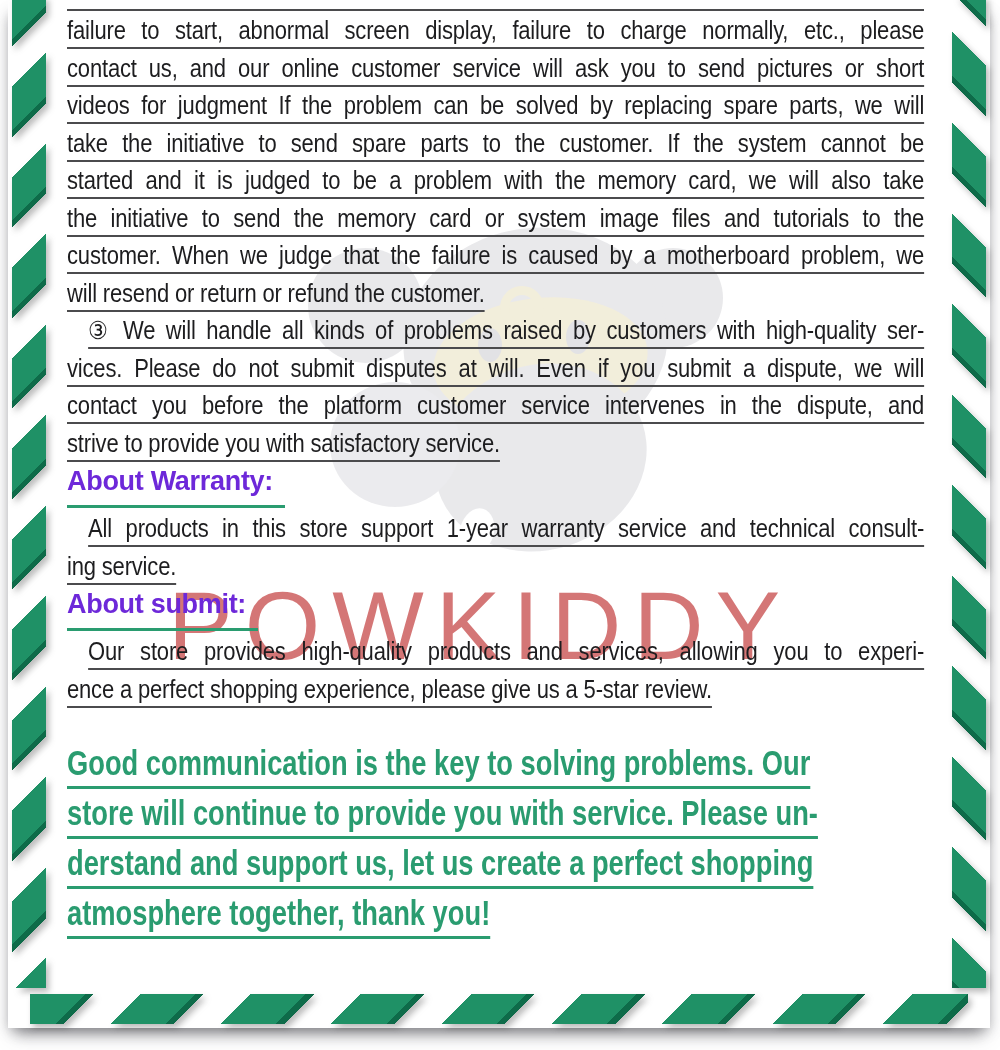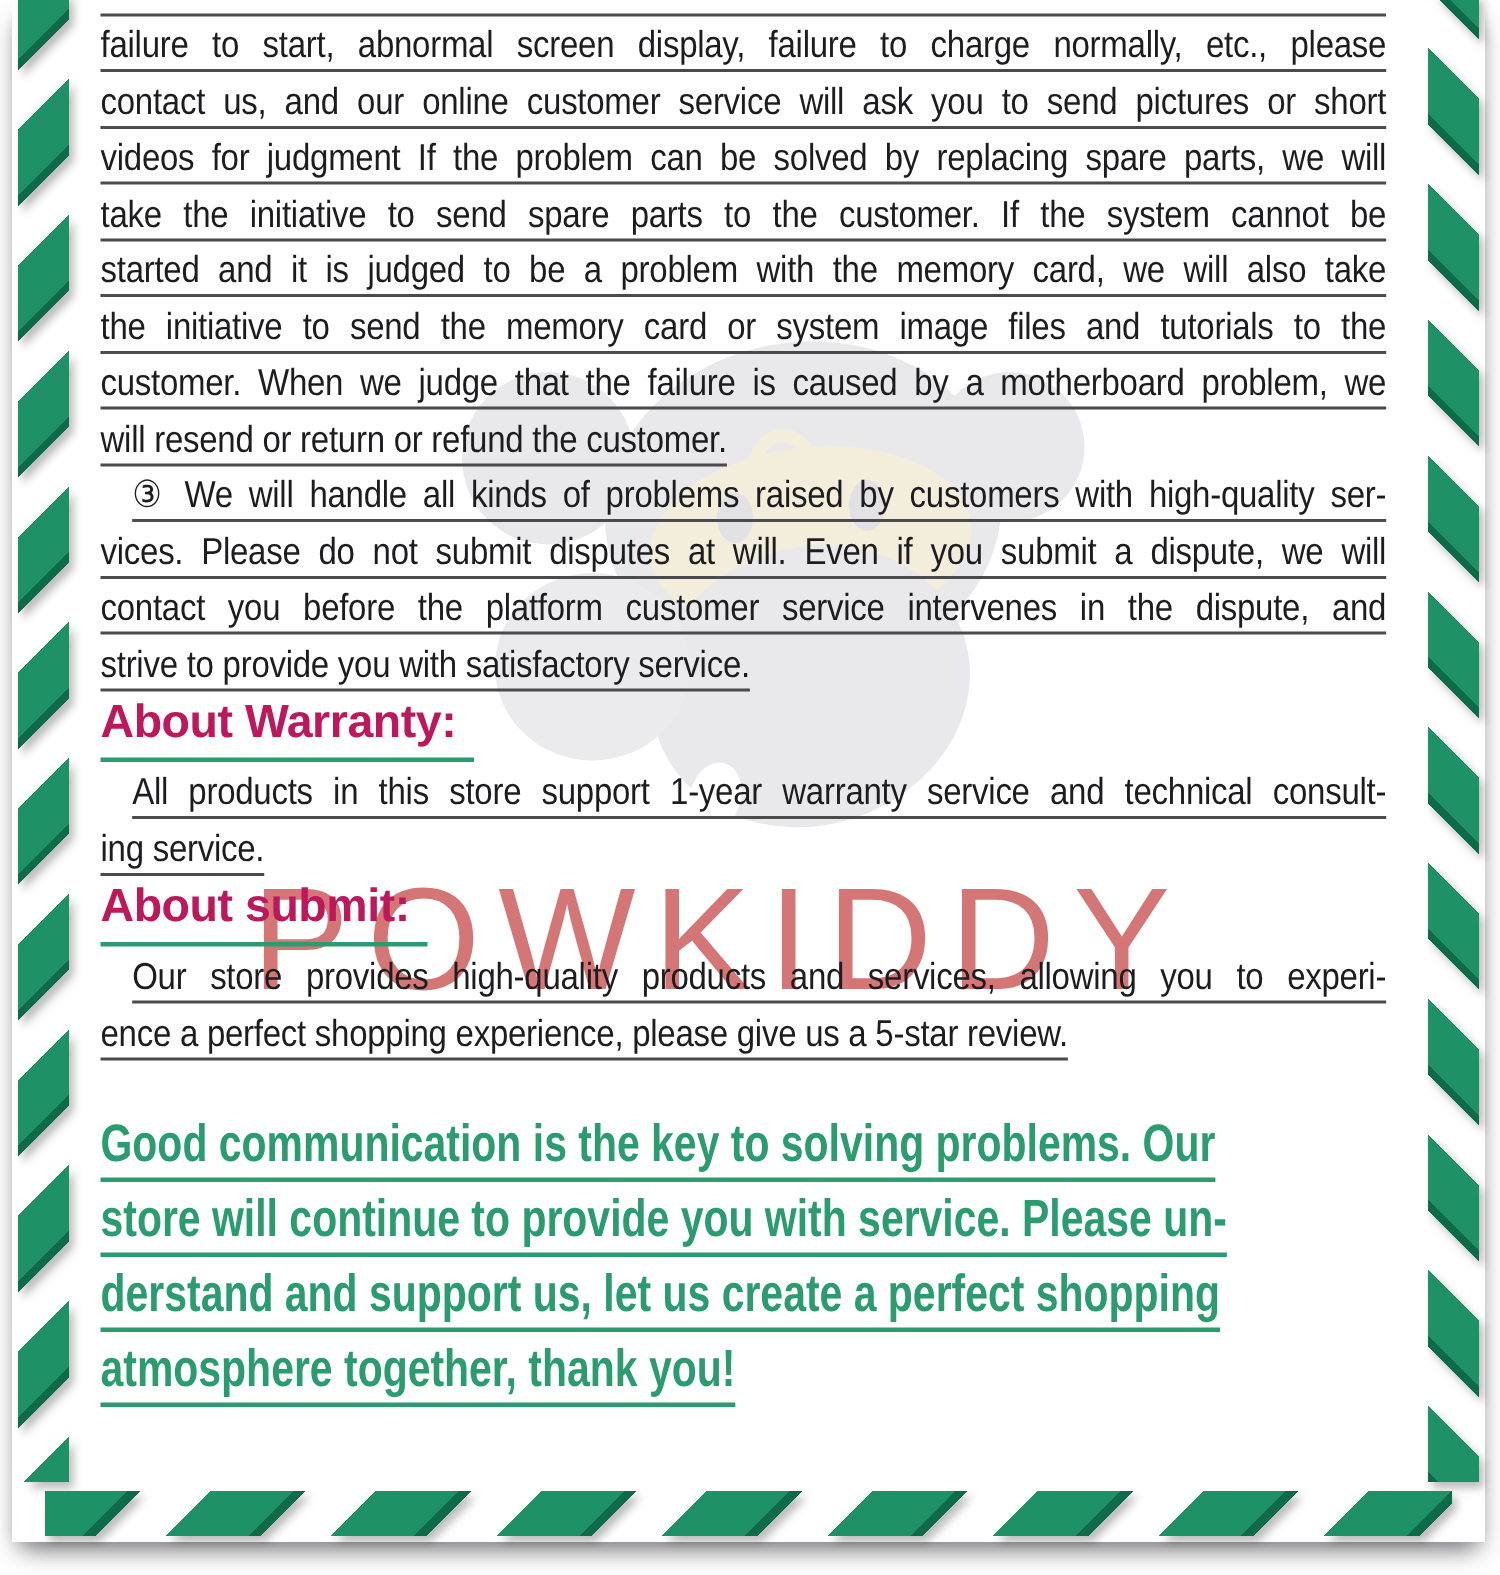--- a/index.html
+++ b/index.html
@@ -49,21 +49,21 @@
   .cutline{height:9px;border-bottom:2px solid #4b4b4d;width:857px;margin-bottom:1px;}
   .bl{
     width:974px;height:37.5px;line-height:37.5px;font-size:25px;letter-spacing:-0.2px;
     color:#1d1d1f;transform:scaleX(0.88);transform-origin:0 50%;white-space:normal;
     text-decoration:underline;text-decoration-color:#4b4b4d;text-decoration-thickness:2px;text-underline-offset:8px;
   }
   .bl.j{text-align:justify;text-align-last:justify;}
   .bl.ind{text-indent:24px;}
   .heading-row{height:46px;padding-top:2px;}
   .heading{
-    display:inline-block;font-size:31px;line-height:34px;font-weight:bold;color:#be185d;
+    display:inline-block;font-size:27px;line-height:34px;font-weight:bold;color:#6d28d9;
     border-bottom:3px solid #2a9c70;padding:0 12px 7px 0;letter-spacing:-0.3px;
   }
   .closing{margin-top:30px;}
   .big{
     width:1120px;height:50px;line-height:50px;font-size:35px;font-weight:bold;color:#2a9c70;
     transform:scaleX(0.78);transform-origin:0 50%;white-space:nowrap;
     text-decoration:underline;text-decoration-color:#2a9c70;text-decoration-thickness:2.5px;text-underline-offset:11px;
   }
 </style>
 </head>

